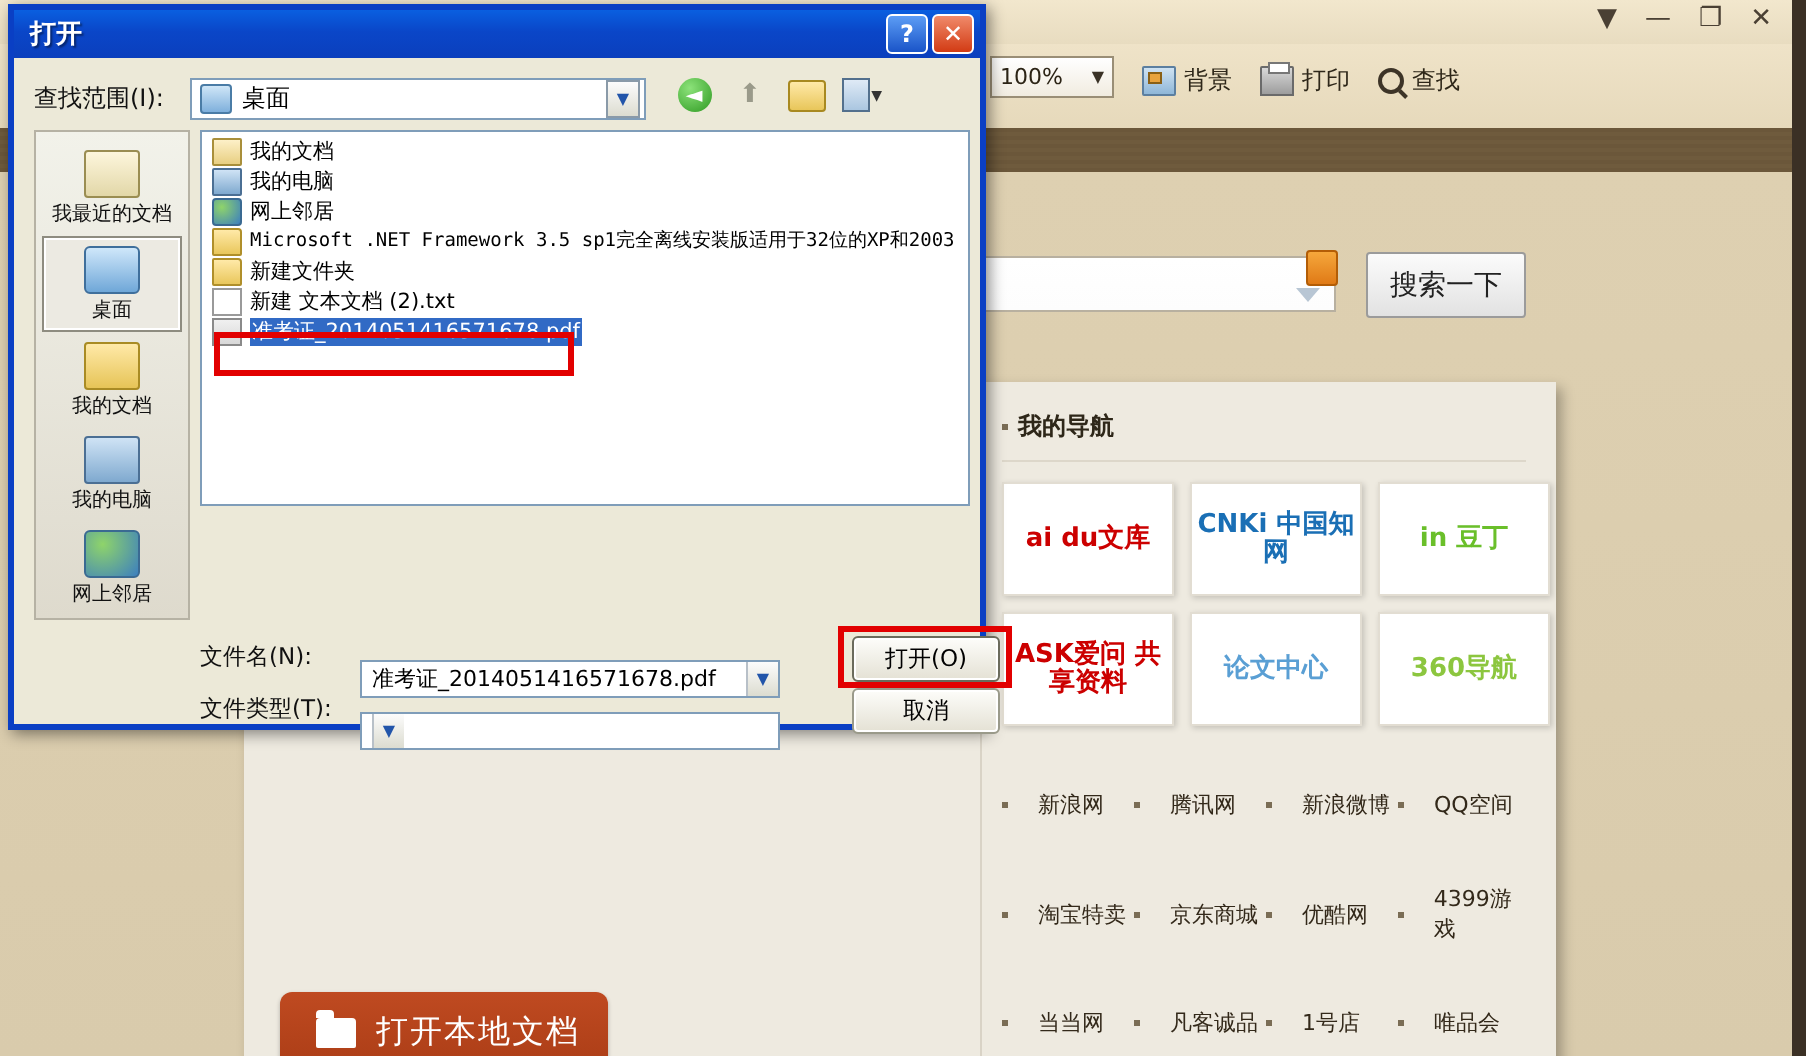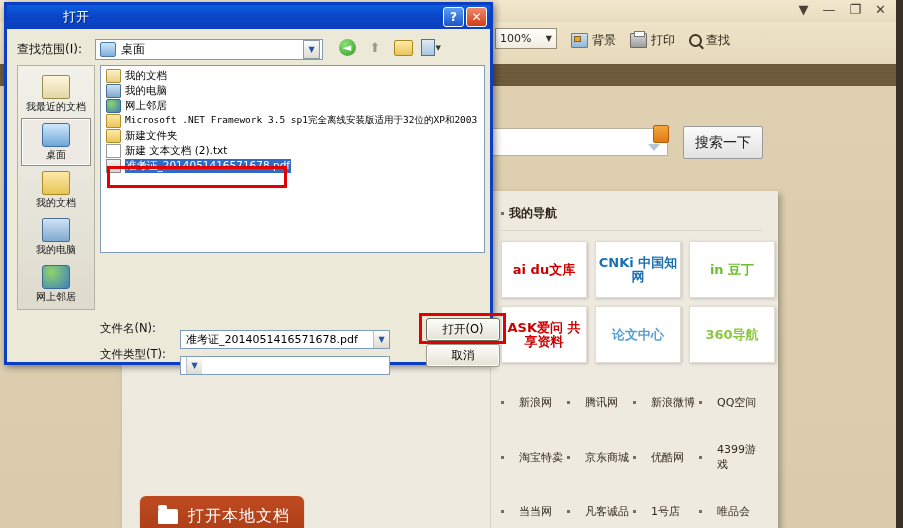--- a/index.html
+++ b/index.html
@@ -75,22 +75,22 @@
     overflow:hidden;cursor:pointer;}
   .logo-txt{font-size:13px;font-weight:bold;line-height:1.05;text-align:center;}
   #link-grid{display:grid;grid-template-columns:repeat(4,66px);grid-gap:12px 0;margin-top:12px;}
   .nav-link{display:flex;align-items:center;gap:15px;font-size:11px;color:#33291a;cursor:pointer;margin-top:20px;}
   
   #open-dialog{position:absolute;left:4px;top:2px;width:489px;height:363px;
     border:3px solid #0a3fc4;background:#ece9d8;box-sizing:border-box;
     box-shadow:2px 2px 7px rgba(0,0,0,.45);}
   #dlg-title{height:24px;background:linear-gradient(#0a5fe0,#0a46c8 45%,#0b3fbd);
     display:flex;align-items:center;padding:0 3px 0 8px;}
-  #dlg-title-text{color:#fff;font-size:13px;font-weight:normal;flex:1;
-    text-shadow:1px 1px 1px rgba(0,0,0,.45);margin-left:48px;}
+  #dlg-title-text{color:#fff;font-size:13px;font-weight:bold;flex:1;
+    text-shadow:1px 1px 1px rgba(0,0,0,.45);}
   .dlg-btn{width:19px;height:18px;border:1px solid #fff;border-radius:3px;margin-left:2px;
     display:flex;align-items:center;justify-content:center;font-size:12px;font-weight:bold;
     color:#fff;cursor:pointer;}
   #dlg-help{background:linear-gradient(#5c9df5,#1a54c8);}
   #dlg-close{background:linear-gradient(#f08a6a,#d23b14);}
   #lookin-row{position:absolute;left:10px;top:32px;width:410px;height:24px;display:flex;align-items:center;}
   #lookin-label{font-size:12px;color:#111;width:78px;}
   #lookin-combo{width:228px;height:21px;background:#fff;border:1px solid #7f9db9;
     display:flex;align-items:center;gap:5px;padding:0 2px 0 4px;box-sizing:border-box;}
   #lookin-ico{width:14px;height:13px;background:linear-gradient(#cfe6f7,#7fb0dc);

